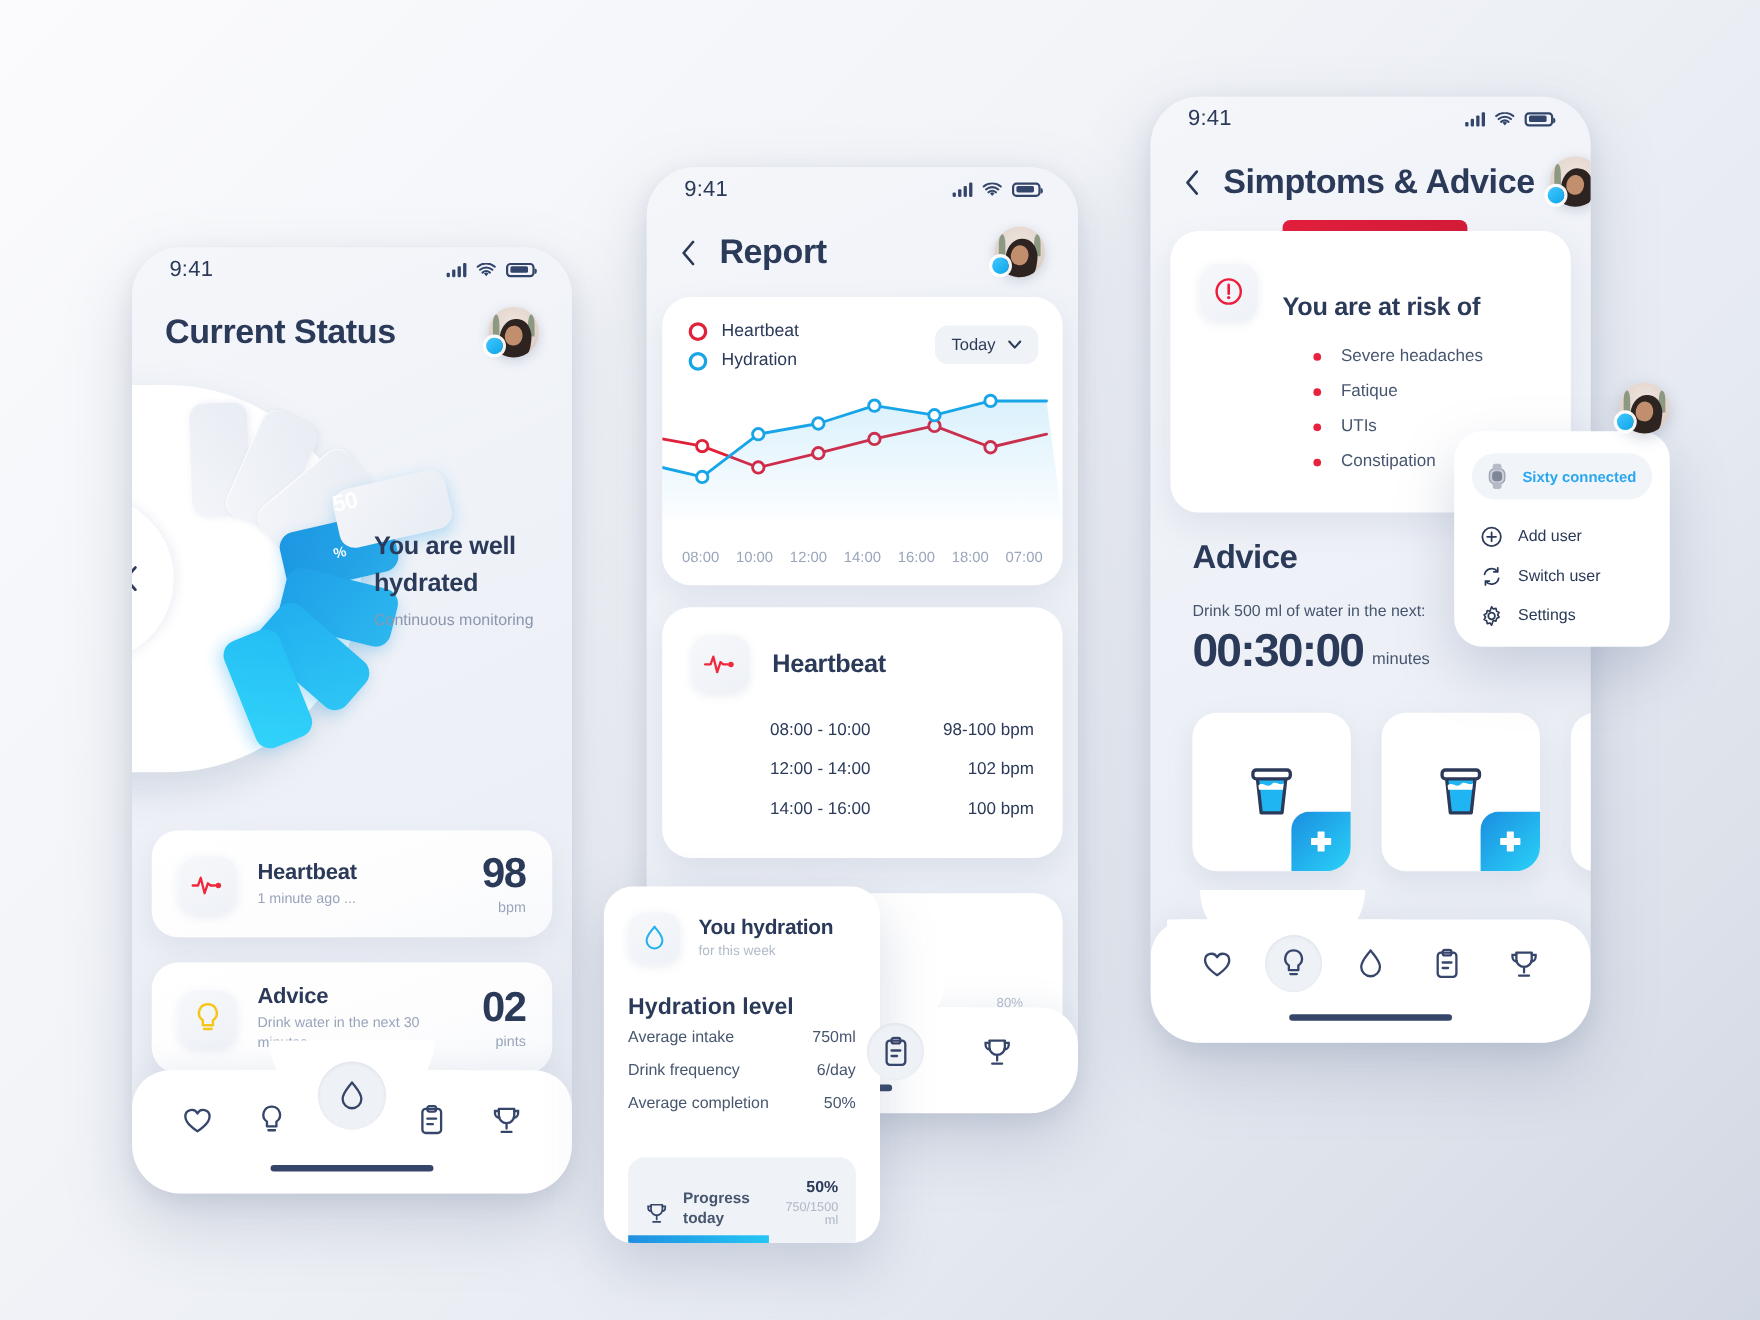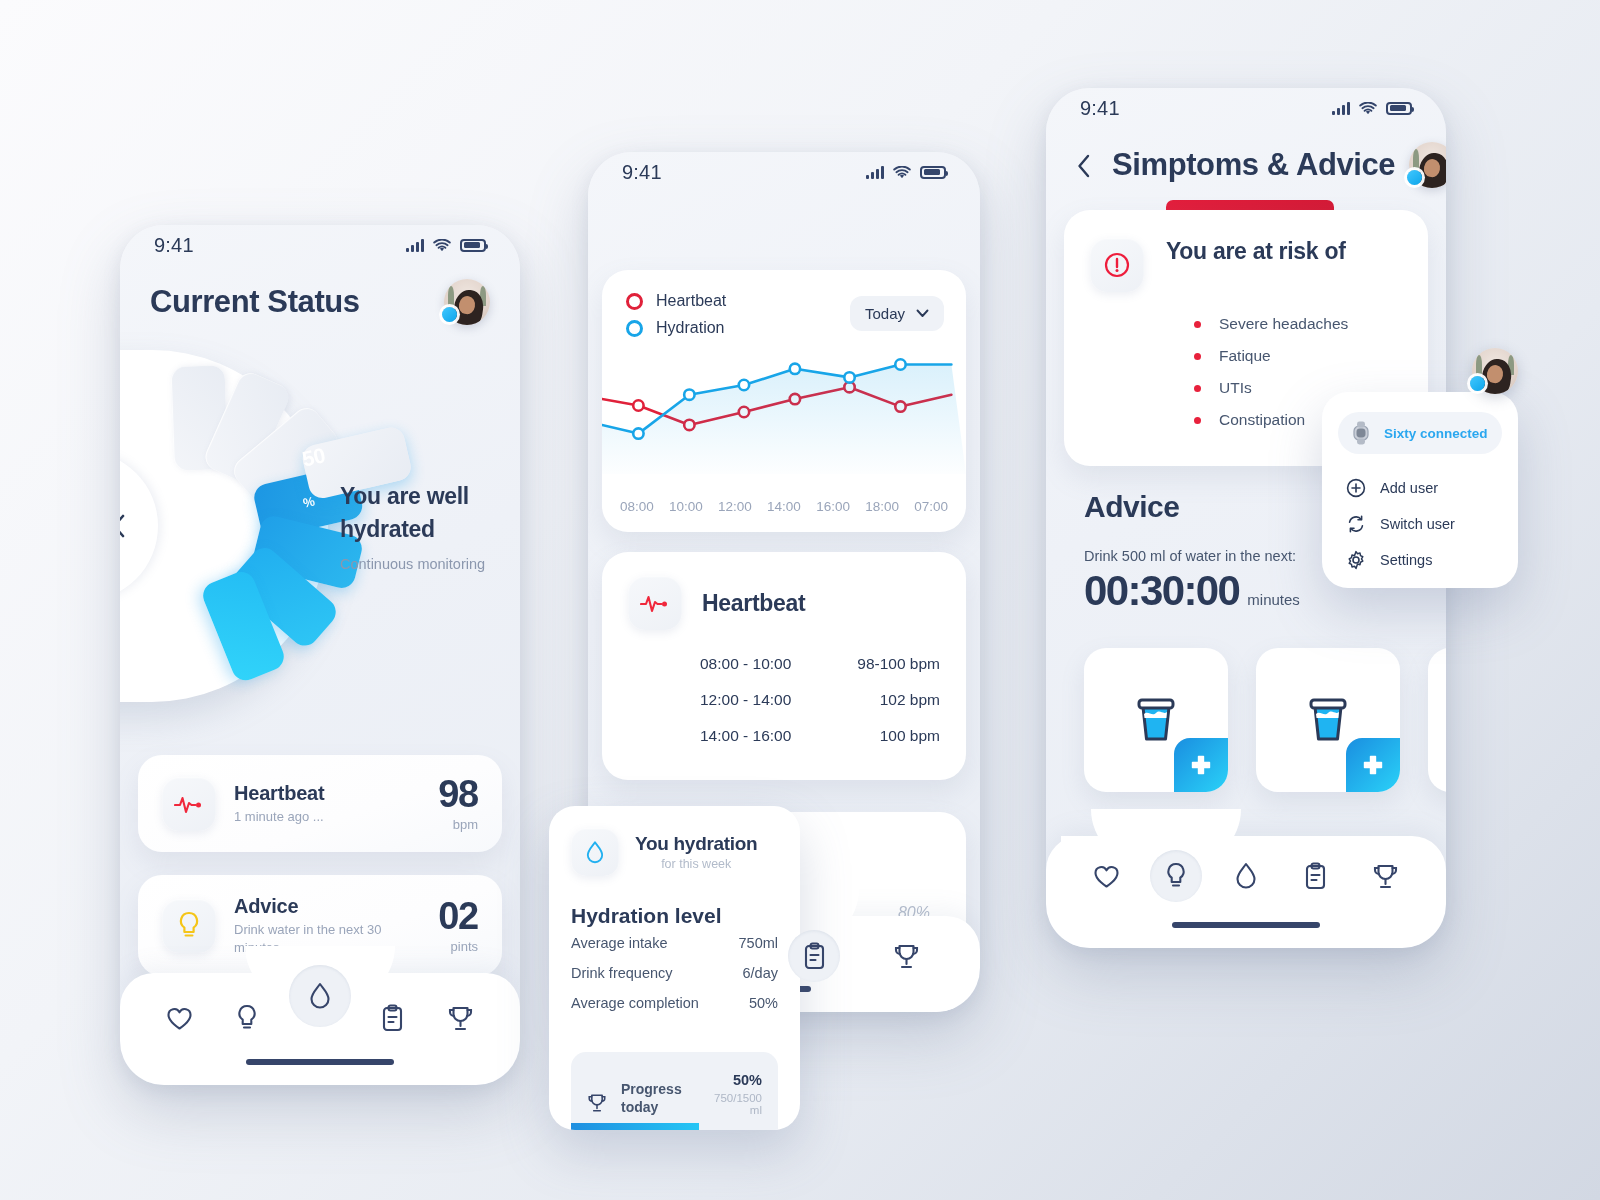--- a/index.html
+++ b/index.html
@@ -217,55 +217,55 @@
   .hb-head { display:flex; align-items:center; gap:20px; }
   .hb-head h4 { font-size:23px; font-weight:800; color:#2b3a58; letter-spacing:-.3px; }
   .hb-rows { margin-top: 16px; padding-left: 72px; }
   .hb-row {
     display:flex; justify-content:space-between; align-items:flex-start;
     font-size:15.5px; color:#2b3a58; padding: 9px 0;
   }
 
   .hyd-back { position:absolute; left:14px; top:660px; width:364px; height: 200px; padding: 24px 26px; overflow:hidden; }
   .hyd-back h4 { font-size:23px; font-weight:800; color:#2b3a58; letter-spacing:-.3px; padding-left:72px; }
-  .hyd-back .pct { position:absolute; right:36px; top:92px; font-size:16px; color:#b4bdcd;font-style:italic; }
+  .hyd-back .pct { position:absolute; right:36px; top:92px; font-size:12px; color:#b4bdcd; }
   .hyd-back .bpm { position:absolute; right:36px; top:128px; font-size:16px; color:#ccd3de; }
 
   
   #hydPanel {
     position:absolute; left:549px; top:806px; width:251px; height: 324px;
     background:#fff; border-radius:26px;
     box-shadow: 0 22px 50px rgba(105,120,155,.26);
     padding: 22px 22px 0 22px;
     overflow:hidden;
   }
   #hydPanel .hp-head { display:flex; align-items:center; gap:16px; }
   #hydPanel .hp-head h4 { font-size:19px; font-weight:800; color:#2b3a58; letter-spacing:-.3px; }
-  #hydPanel .hp-head p { font-size:12.5px; color:#b2bbca; margin-top:2px;text-align:center; }
+  #hydPanel .hp-head p { font-size:12.5px; color:#b2bbca; margin-top:2px; }
   #hydPanel h5 { margin-top:28px; font-size:21px; font-weight:800; color:#2b3a58; }
   .hp-row { display:flex; justify-content:space-between; font-size:14.5px; color:#47566f; padding: 7px 0; }
   .prog-box {
     position:absolute; left:22px; right:22px; bottom:0; height: 78px;
     background:#eff2f7; border-radius: 15px 15px 0 0;
     padding: 14px 16px; display:flex; align-items:flex-end; gap:14px;
     overflow:hidden;
   }
   .prog-box .ptxt { font-size:14px; color:#47566f; line-height:1.3; font-weight:600; }
   .prog-box .pval { margin-left:auto; text-align:right; }
   .prog-box .pval b { font-size:14.5px; color:#2b3a58; }
   .prog-box .pval span { display:block; font-size:11.5px; color:#aeb7c6; margin-top:3px; }
   .prog-fill {
     position:absolute; left:0; bottom:0; height:7px; width:62%;
     background: linear-gradient(90deg,#1f8fe0,#25c6f5);
   }
 
   
   #phone3 { left: 1046px; top: 88px; width: 400px; height: 860px; }
   .risk-card { position:absolute; left:18px; top:122px; width:364px; padding: 28px 26px 30px 26px; }
-  .risk-head { display:flex; align-items:flex-start; gap:22px; }
+  .risk-head { display:flex; align-items:flex-end; gap:22px; }
   .risk-head h4 { font-size:23px; font-weight:800; color:#2b3a58; letter-spacing:-.3px; }
   .risk-list { margin-top:16px; padding-left: 104px; }
   .risk-li { display:flex; align-items:center; gap:18px; padding: 7px 0; font-size:15.5px; color:#47566f; }
   .risk-li i { width:7px; height:7px; border-radius:50%; background:#e8213c; flex:0 0 auto; }
   .red-tab {
     position:absolute; left:120px; top:112px; width: 168px; height: 14px;
     background: linear-gradient(90deg,#e31e3c,#d41a36);
     border-radius: 7px 7px 0 0;
   }
   .advice-sec { position:absolute; left:38px; top: 402px; width: 360px; }
@@ -486,20 +486,37 @@
               <path d="M5.6 8.8a5.3 5.3 0 016.8 0" stroke="#34456b" stroke-width="1.9" fill="none" stroke-linecap="round"></path>
               <path d="M1.2 3.5a11.8 11.8 0 0115.6 0" stroke="#34456b" stroke-width="1.9" fill="none" stroke-linecap="round"></path>
             </svg>
         </span>
         <span class="ic-batt">
             <i></i>
           </span>
       </div>
     </div>
 
+    <div class="screen-head">
+      <div class="back-chevron">
+        <svg width="16" height="24" viewBox="0 0 16 24">
+            <path d="M12 2L3.5 12 12 22" stroke="#2b3a58" stroke-width="2.4" fill="none" stroke-linecap="round" stroke-linejoin="round"></path>
+          </svg>
+      </div>
+      <div class="scr-title">Report</div>
+      <div class="avatar">
+        <div class="face">
+          <span class="palm l"></span>
+            <span class="palm r"></span>
+          <span class="hair"></span>
+            <span class="skin"></span>
+        </div>
+        <span class="dot"></span>
+      </div>
+    </div>
 
     <div class="card chart-card">
       <div class="legend">
         <div class="leg-row">
           <span class="leg-dot"></span>
           <span>Heartbeat</span>
         </div>
         <div class="leg-row">
           <span class="leg-dot blue"></span>
           <span>Hydration</span>

